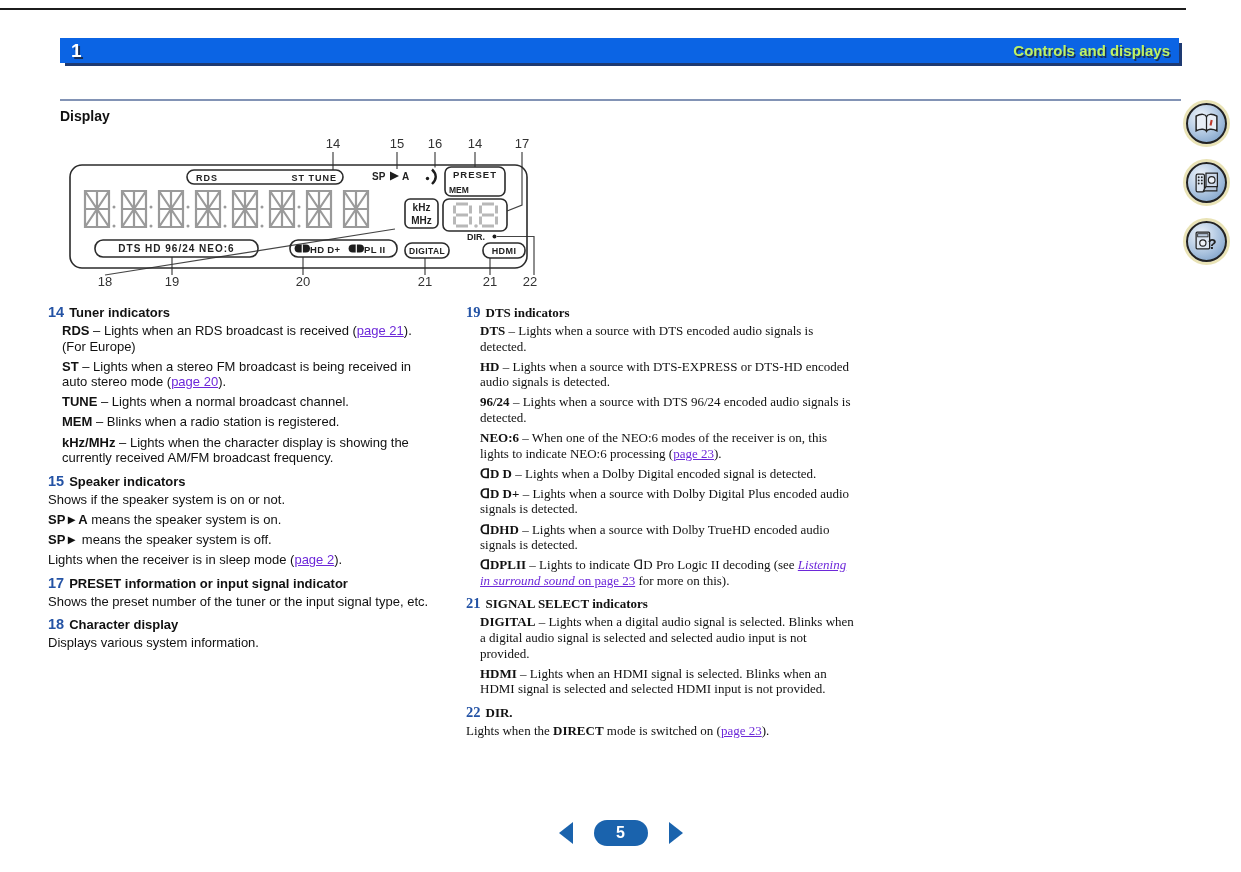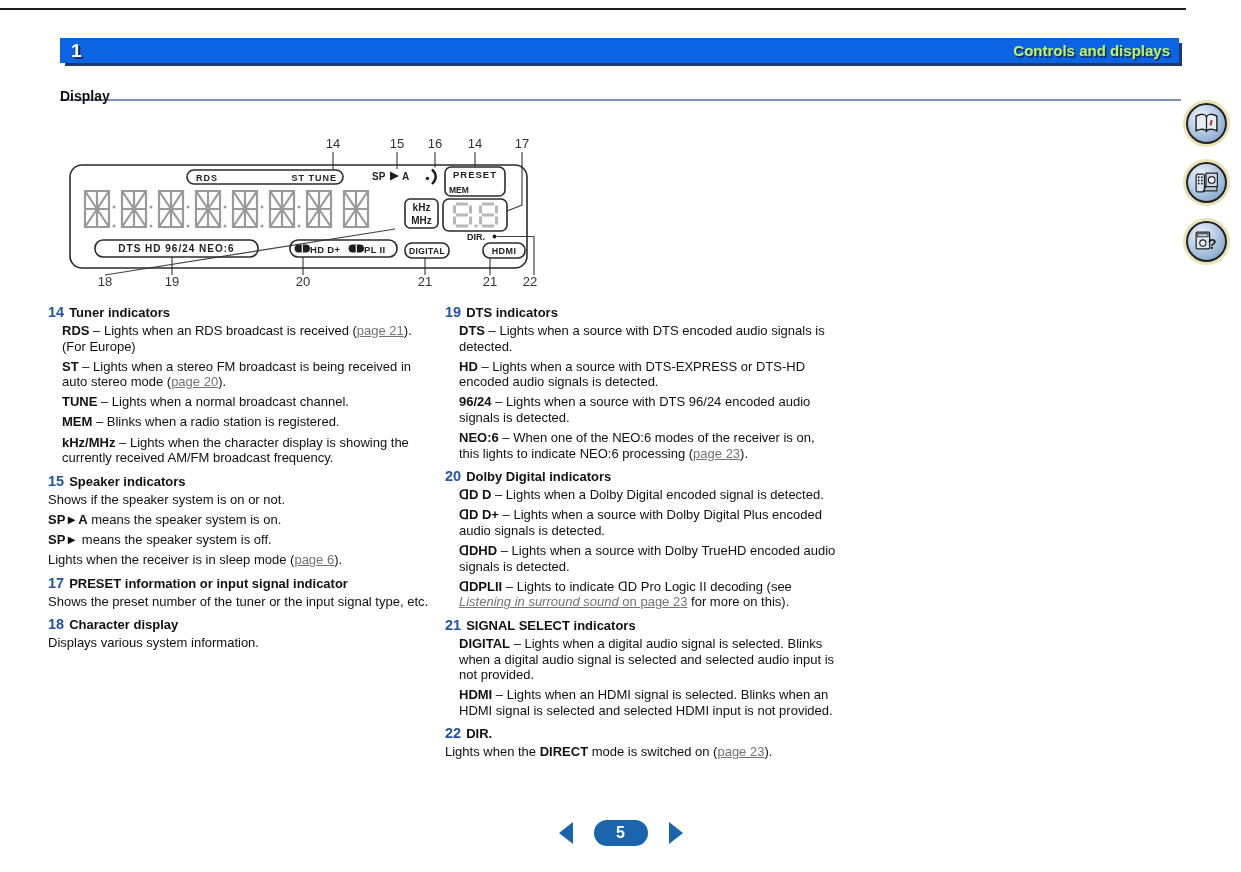--- a/index.html
+++ b/index.html
@@ -6,37 +6,37 @@
   body{width:1241px;height:872px;position:relative;background:#fff;color:#111;
        font-family:"Liberation Sans",sans-serif;overflow:hidden;}
   .abs{position:absolute;}
   #topline{left:0;top:8px;width:1186px;height:2px;background:#1c1c1c;}
   #hbar{left:60px;top:38px;width:1119px;height:25px;background:#0b64e4;
         box-shadow:4px 4px 0 -1px #1e3a72;display:flex;align-items:center;
         justify-content:space-between;padding:0 9px 0 11px;box-sizing:border-box;}
   #hnum{color:#fff;font-weight:bold;font-size:19px;text-shadow:2px 2px 0 #16305c;}
   #htitle{color:#bef264;font-weight:bold;font-size:15px;text-shadow:1.5px 1.5px 0 #16305c;}
   #rule{left:60px;top:99px;width:1121px;height:2px;background:#8293b5;}
-  #pgheading{left:60px;top:88px;font-size:14px;font-weight:bold;}
+  #pgheading{left:60px;top:108px;font-size:14px;font-weight:bold;}
   #diagram{left:60px;top:125px;}
   svg text{font-family:"Liberation Sans",sans-serif;fill:#222;}
   .callout{font-size:13px;fill:#333;}
   .box{fill:none;stroke:#2b2b2b;stroke-width:1.6;}
   .lead{stroke:#444;stroke-width:1.2;fill:none;}
   .ind{font-weight:bold;}
   #colL{left:48px;top:297px;width:386px;}
-  #colR{left:445px;top:297px;width:393px;}
+  #colR{left:466px;top:297px;width:393px;font-family:Liberation Serif, serif;}
   .sec-h{margin:6px 0 2px 0;}
   .num{color:#2453a5;font-weight:bold;font-size:14.5px;margin-right:5px;}
   .sec-title{font-weight:bold;font-size:13px;}
   .para{font-size:13px;line-height:15.6px;margin:0 0 4.5px 0;}
   .para.indent{margin-left:14px;}
   .b{font-weight:bold;}
   .i{font-style:italic;}
-  a.link{color:#737373;text-decoration:underline;cursor:pointer;}
+  a.link{color:#6d28d9;text-decoration:underline;cursor:pointer;}
   .navbtn{left:1186px;width:41px;height:41px;border-radius:50%;box-sizing:border-box;
           background:radial-gradient(circle at 35% 30%,#eef4fb,#a9c2de 55%,#6d94c0);
           border:2px solid #222;box-shadow:0 0 0 3px #e9e3b6;
           display:flex;align-items:center;justify-content:center;cursor:pointer;}
   #footer{left:0;top:820px;width:1241px;display:flex;justify-content:center;
           align-items:center;gap:21px;}
   .tri{width:0;height:0;cursor:pointer;}
   .tri.left{border-top:11px solid transparent;border-bottom:11px solid transparent;border-right:14px solid #1a63ad;}
   .tri.right{border-top:11px solid transparent;border-bottom:11px solid transparent;border-left:14px solid #1a63ad;}
   .pagepill{width:54px;height:26px;border-radius:13px;background:#1a63ad;color:#fff;
@@ -194,41 +194,40 @@
       <p class="para indent"><span class="b">MEM</span><span> – Blinks when a radio station is registered.</span></p>
       <p class="para indent"><span class="b">kHz/MHz</span><span> – Lights when the character display is showing the currently received AM/FM broadcast frequency.</span></p>
     </div>
     <div class="sec">
       <div class="sec-h"><span class="num">15</span><span class="sec-title">Speaker indicators</span></div>
       <p class="para"><span>Shows if the speaker system is on or not.</span></p>
       <p class="para"><span class="b">SP►A</span><span> means the speaker system is on.</span></p>
       <p class="para"><span class="b">SP►</span><span> means the speaker system is off.</span></p>
     </div>
     <div class="sec">
-      <p class="para"><span>Lights when the receiver is in sleep mode (</span><a class="link" href="#">page 6</a><span>).</span></p>
+      <p class="para"><span>Lights when the receiver is in sleep mode (</span><a class="link" href="#">page 2</a><span>).</span></p>
     </div>
     <div class="sec">
       <div class="sec-h"><span class="num">17</span><span class="sec-title">PRESET information or input signal indicator</span></div>
       <p class="para"><span>Shows the preset number of the tuner or the input signal type, etc.</span></p>
     </div>
     <div class="sec">
       <div class="sec-h"><span class="num">18</span><span class="sec-title">Character display</span></div>
       <p class="para"><span>Displays various system information.</span></p>
     </div>
   </div>
 <div id="colR" class="abs">
     <div class="sec">
       <div class="sec-h"><span class="num">19</span><span class="sec-title">DTS indicators</span></div>
       <p class="para indent"><span class="b">DTS</span><span> – Lights when a source with DTS encoded audio signals is detected.</span></p>
       <p class="para indent"><span class="b">HD</span><span> – Lights when a source with DTS-EXPRESS or DTS-HD encoded audio signals is detected.</span></p>
       <p class="para indent"><span class="b">96/24</span><span> – Lights when a source with DTS 96/24 encoded audio signals is detected.</span></p>
       <p class="para indent"><span class="b">NEO:6</span><span> – When one of the NEO:6 modes of the receiver is on, this lights to indicate NEO:6 processing (</span><a class="link" href="#">page 23</a><span>).</span></p>
     </div>
     <div class="sec">
-      <div class="sec-h"><span class="num">20</span><span class="sec-title">Dolby Digital indicators</span></div>
       <p class="para indent"><span class="b">ᗡD D</span><span> – Lights when a Dolby Digital encoded signal is detected.</span></p>
       <p class="para indent"><span class="b">ᗡD D+</span><span> – Lights when a source with Dolby Digital Plus encoded audio signals is detected.</span></p>
       <p class="para indent"><span class="b">ᗡDHD</span><span> – Lights when a source with Dolby TrueHD encoded audio signals is detected.</span></p>
       <p class="para indent"><span class="b">ᗡDPLII</span><span> – Lights to indicate ᗡD Pro Logic II decoding (see </span><a class="link i" href="#">Listening in surround sound</a><a class="link" href="#"> on page 23</a><span> for more on this).</span></p>
     </div>
     <div class="sec">
       <div class="sec-h"><span class="num">21</span><span class="sec-title">SIGNAL SELECT indicators</span></div>
       <p class="para indent"><span class="b">DIGITAL</span><span> – Lights when a digital audio signal is selected. Blinks when a digital audio signal is selected and selected audio input is not provided.</span></p>
       <p class="para indent"><span class="b">HDMI</span><span> – Lights when an HDMI signal is selected. Blinks when an HDMI signal is selected and selected HDMI input is not provided.</span></p>
     </div>

